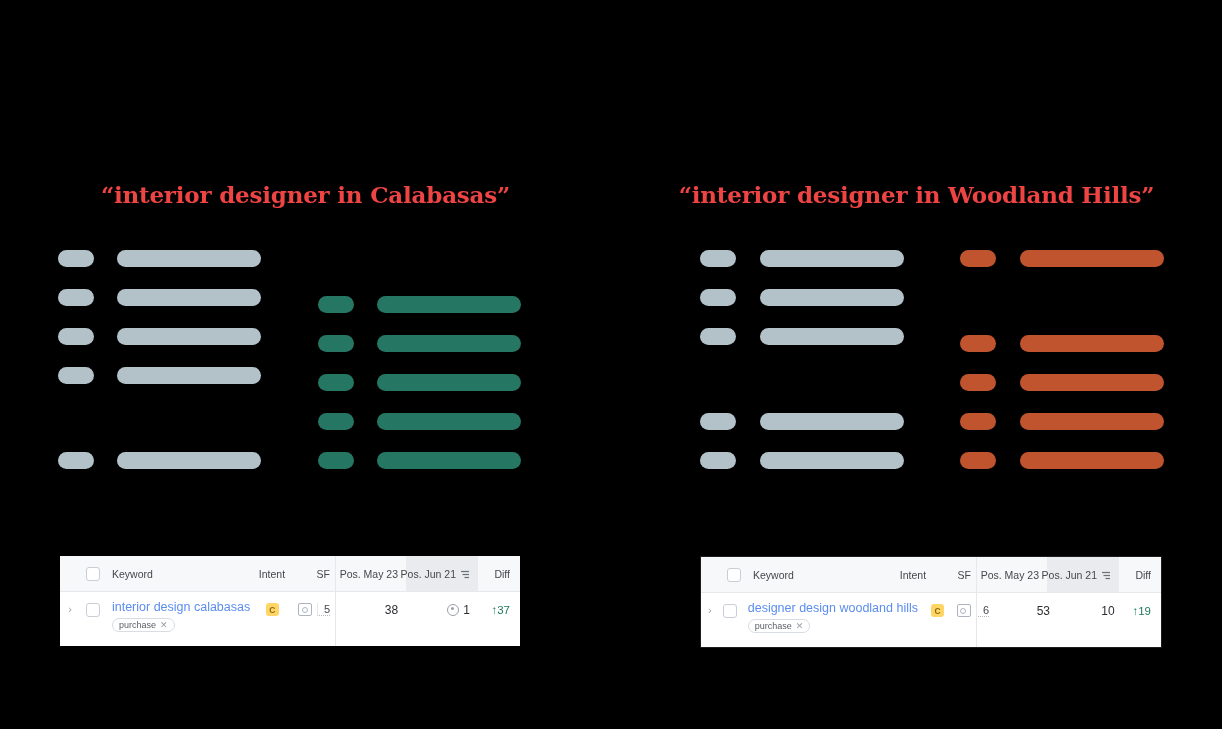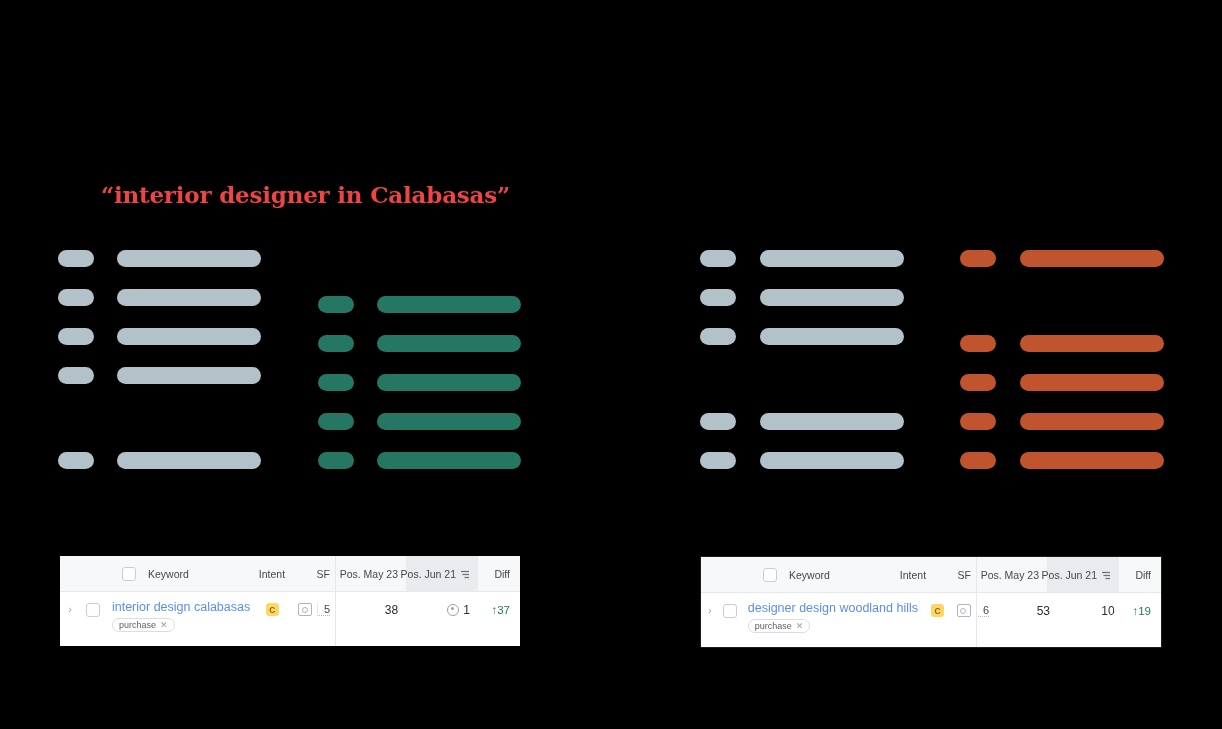--- a/index.html
+++ b/index.html
@@ -49,21 +49,20 @@
 
   .thead{
     display:flex;
     align-items:center;
     height:35px;
     background:#f7f8fa;
     border-bottom:1px solid #e6e8eb;
     font-size:10.5px;
     color:#46474b;
     position:relative;
-    padding-left:36px;
   }
   .tbody-row{
     display:flex;
     align-items:flex-start;
     height:54px;
     background:#ffffff;
     position:relative;
     padding-top:8px;
     box-sizing:border-box;
   }
@@ -231,20 +230,21 @@
             <span class="pin"></span>
             <span class="num">1</span>
           </div>
           <div class="col c-diff">
             <span class="diff-up">↑37</span>
           </div>
         </div>
       </div>
     </div>
     <div class="panel" id="panel-right">
+      <div class="panel-title">“interior designer in Woodland Hills”</div>
       <div class="bars">
         <div class="bar sm c-grey" style="left:89px;top:250px"></div>
         <div class="bar lg c-grey" style="left:149px;top:250px"></div>
         <div class="bar sm c-grey" style="left:89px;top:289px"></div>
         <div class="bar lg c-grey" style="left:149px;top:289px"></div>
         <div class="bar sm c-grey" style="left:89px;top:328px"></div>
         <div class="bar lg c-grey" style="left:149px;top:328px"></div>
         <div class="bar sm c-grey" style="left:89px;top:413px"></div>
         <div class="bar lg c-grey" style="left:149px;top:413px"></div>
         <div class="bar sm c-grey" style="left:89px;top:452px"></div>

